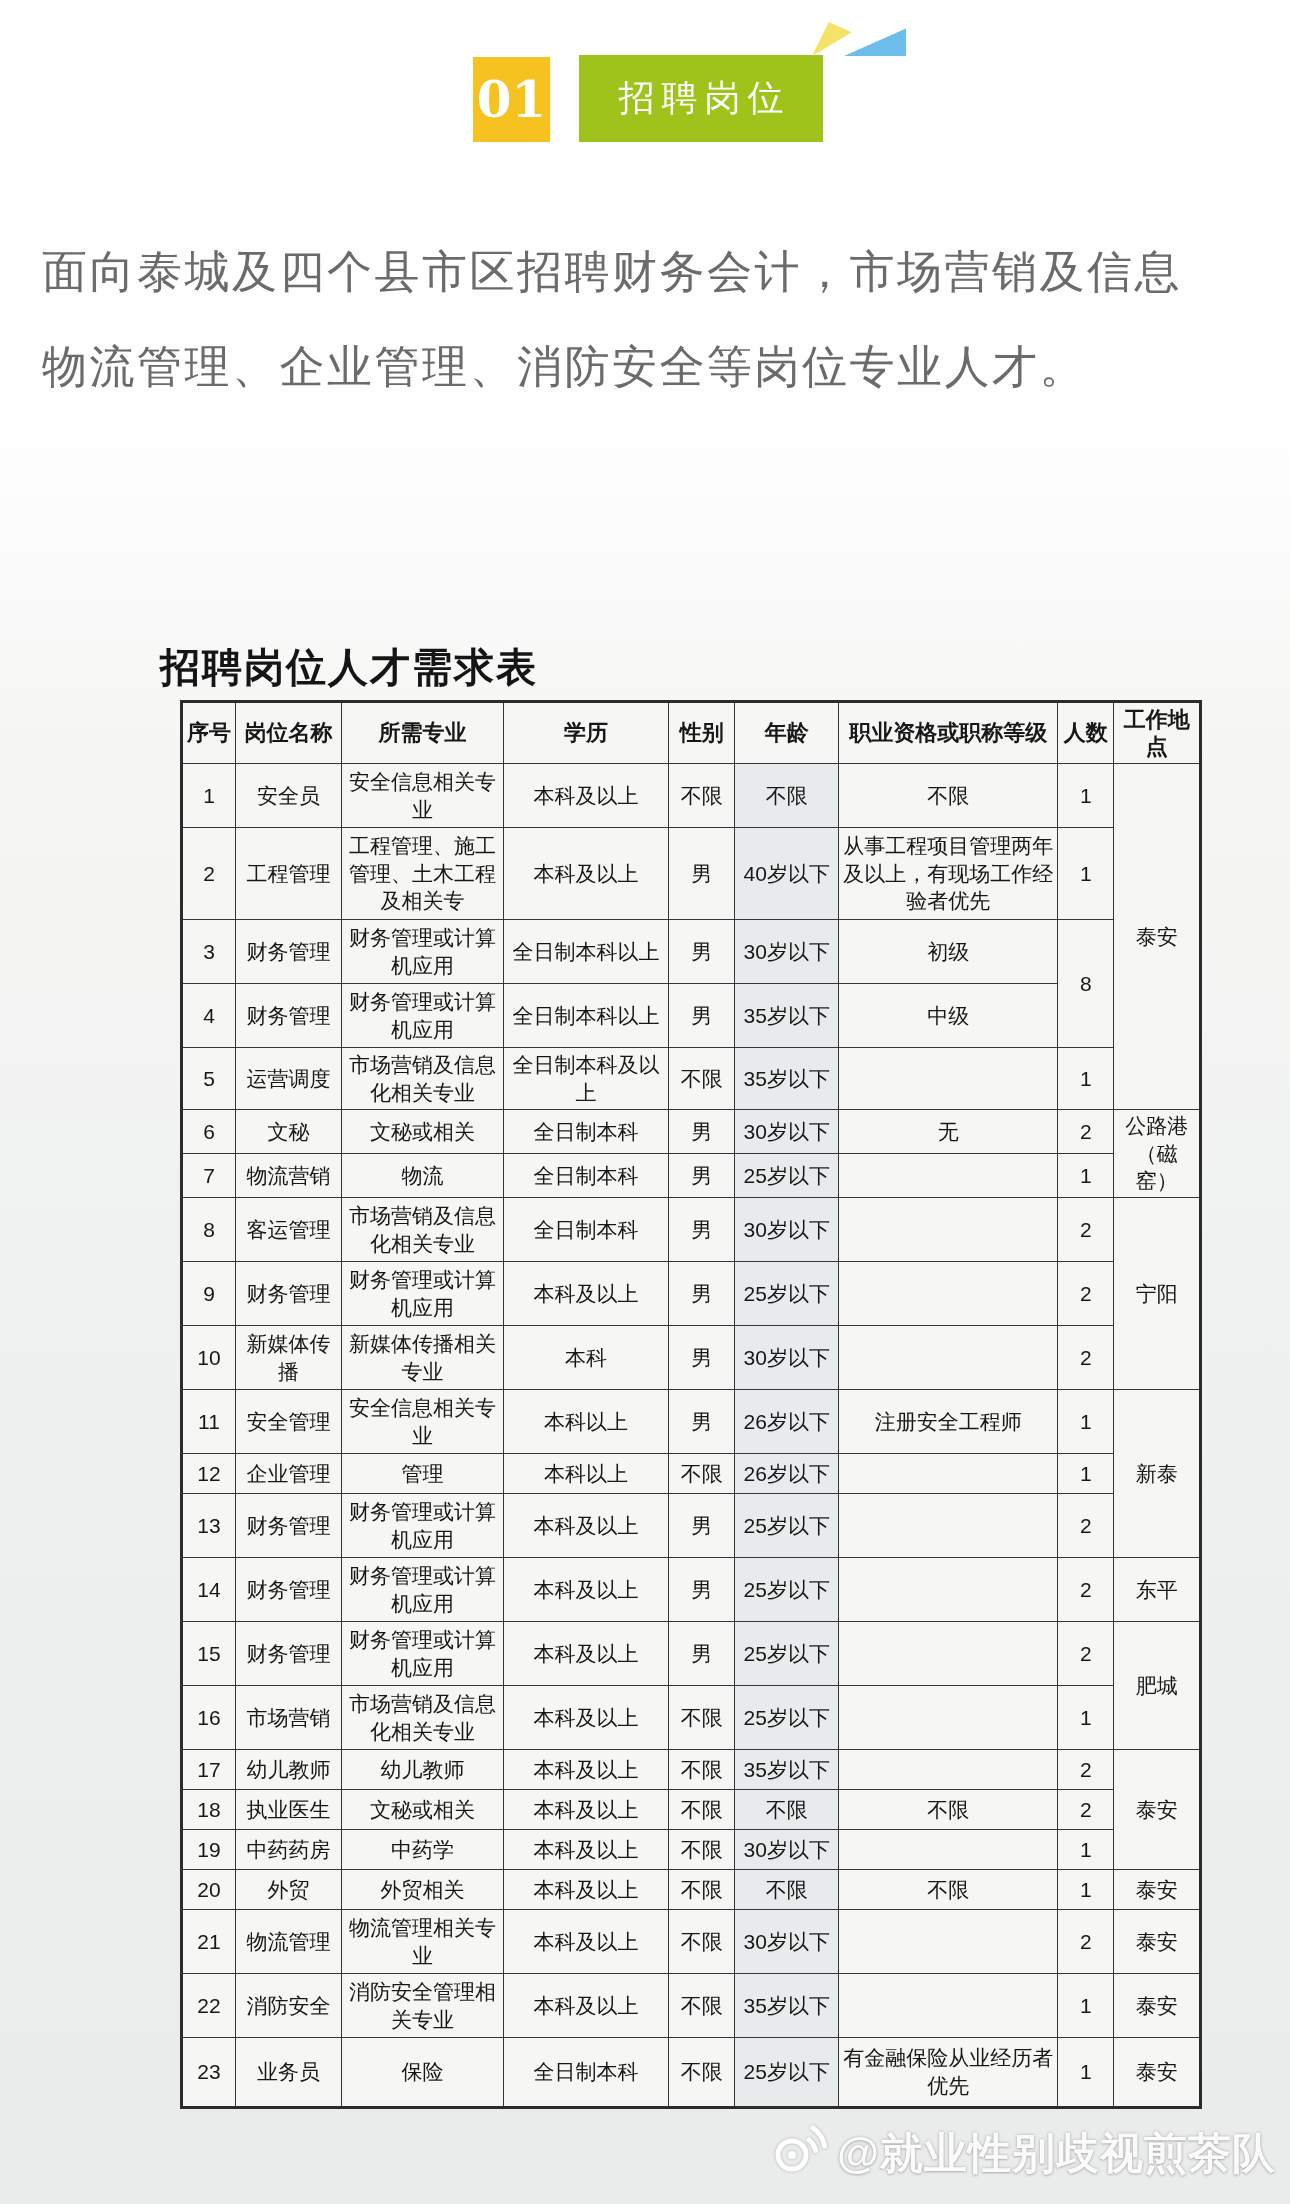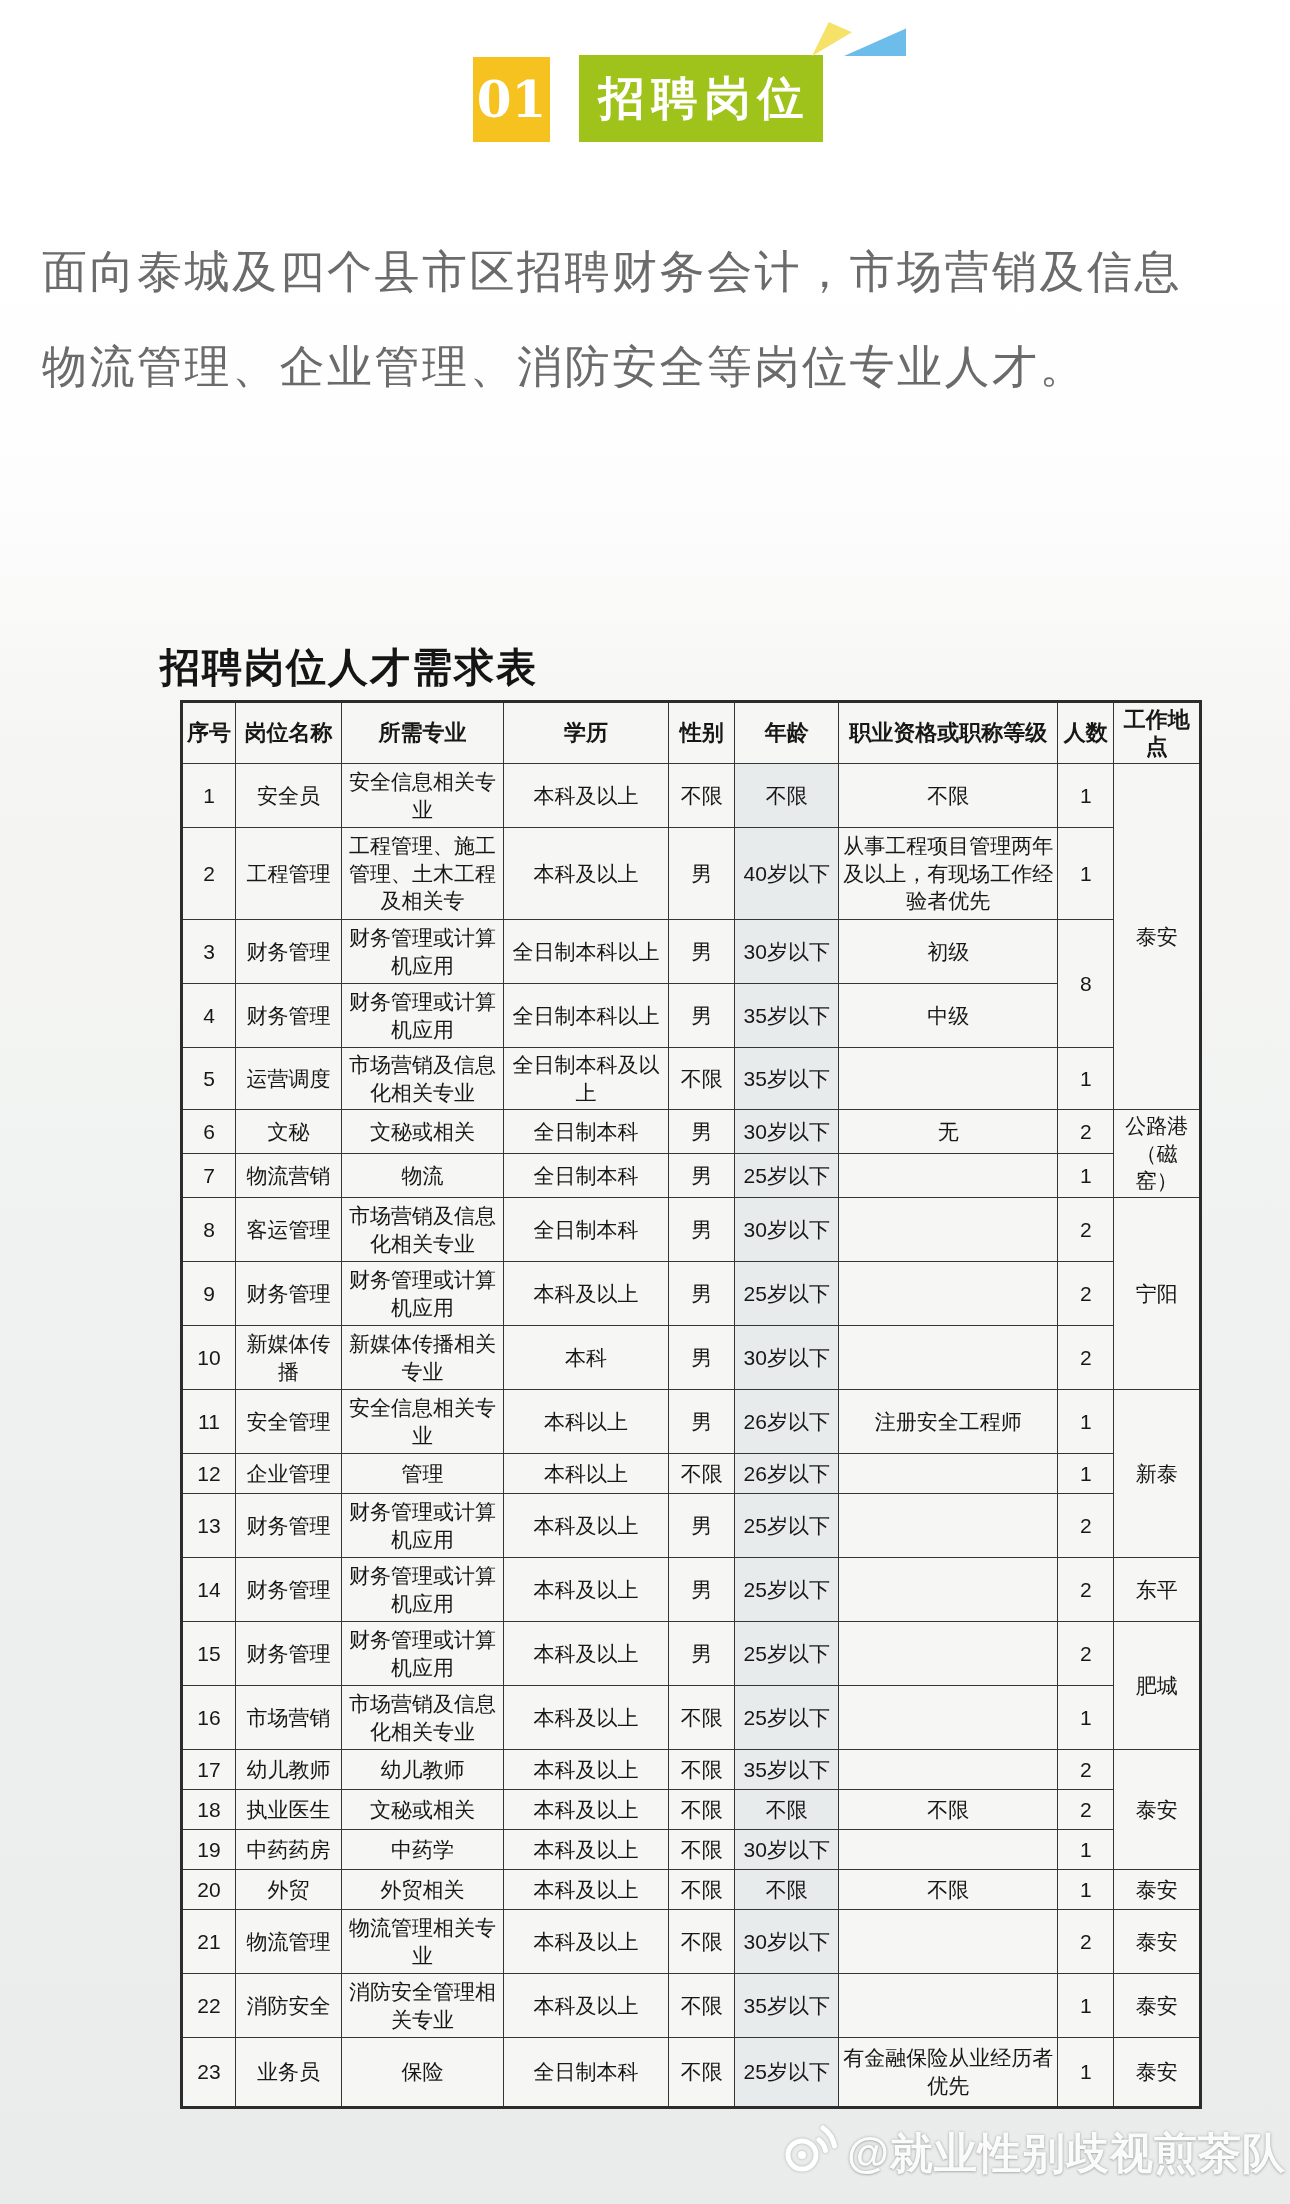--- a/index.html
+++ b/index.html
@@ -9,21 +9,21 @@
     font-family:"Liberation Sans", sans-serif;
   }
   
   .badge-num {
     position:absolute; left:473px; top:57px; width:77px; height:85px;
     color:#fff; font-family:"DejaVu Serif", serif; font-weight:700; font-size:50px;
     display:flex; align-items:center; justify-content:center;
   }
   .badge-title {
     position:absolute; left:579px; top:55px; width:244px; height:87px;
-    color:#fff; font-weight:700; font-size:46px; letter-spacing:7px;
+    color:#fff; font-weight:400; font-size:36px; letter-spacing:7px;
     display:flex; align-items:center; justify-content:center;
     padding-left:7px; box-sizing:border-box;
   }
   .tri { position:absolute; }
   .tri-yellow { left:812px; top:22px; width:40px; height:34px; clip-path:polygon(42% 0, 100% 30%, 0 100%); }
   .tri-blue   { left:844px; top:26px; width:62px; height:30px; clip-path:polygon(100% 8%, 100% 100%, 0 100%); }
   
   .intro { position:absolute; left:42px; top:224px; width:1226px; font-size:45px; color:#6b6b6b; letter-spacing:2.5px; }
   .intro .line { height:95px; line-height:95px; white-space:nowrap; }
   
@@ -38,21 +38,21 @@
   }
   table.jobs th, table.jobs td {
     border:1.6px solid #353535; text-align:center; vertical-align:middle;
     font-size:21px; color:#171717; padding:2px 4px; line-height:1.32;
     word-break:break-all; overflow:hidden;
   }
   table.jobs th { font-weight:700; font-size:22px; line-height:1.25; }
   table.jobs td.age { background:rgba(200,212,222,0.32); }
   
   .watermark {
-    position:absolute; right:4px; top:2124px;
+    position:absolute; right:14px; top:2124px;
     display:flex; align-items:center; gap:8px;
     color:rgba(255,255,255,0.95); font-size:43px; font-weight:700; letter-spacing:1px;
     text-shadow:0 0 3px rgba(125,125,125,0.55), 0 1px 2px rgba(120,120,120,0.35);
   }
   .watermark svg { filter:drop-shadow(0 0 1.5px rgba(125,125,125,0.55)); }
 </style>
 </head>
 <body>
 
 <div class="page">

